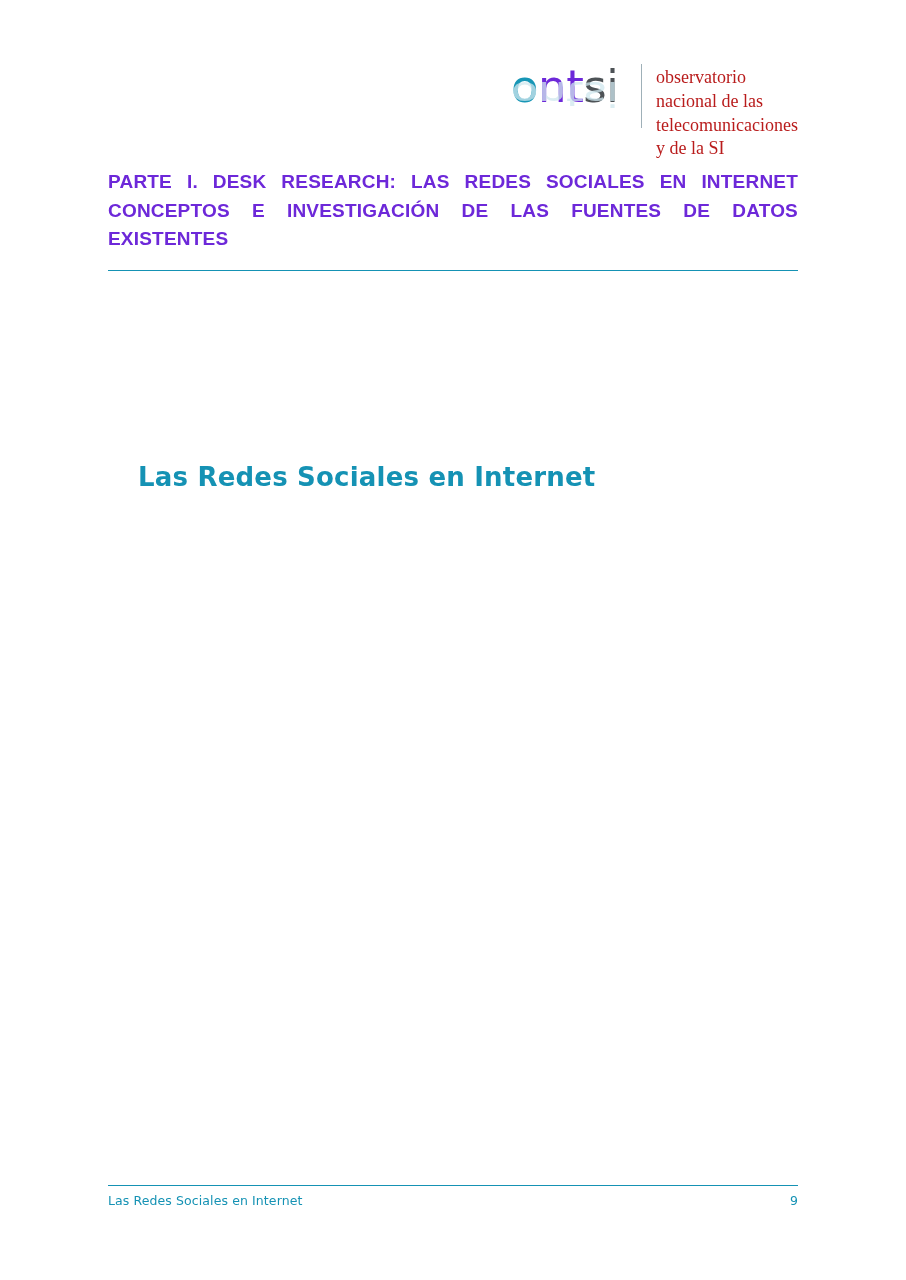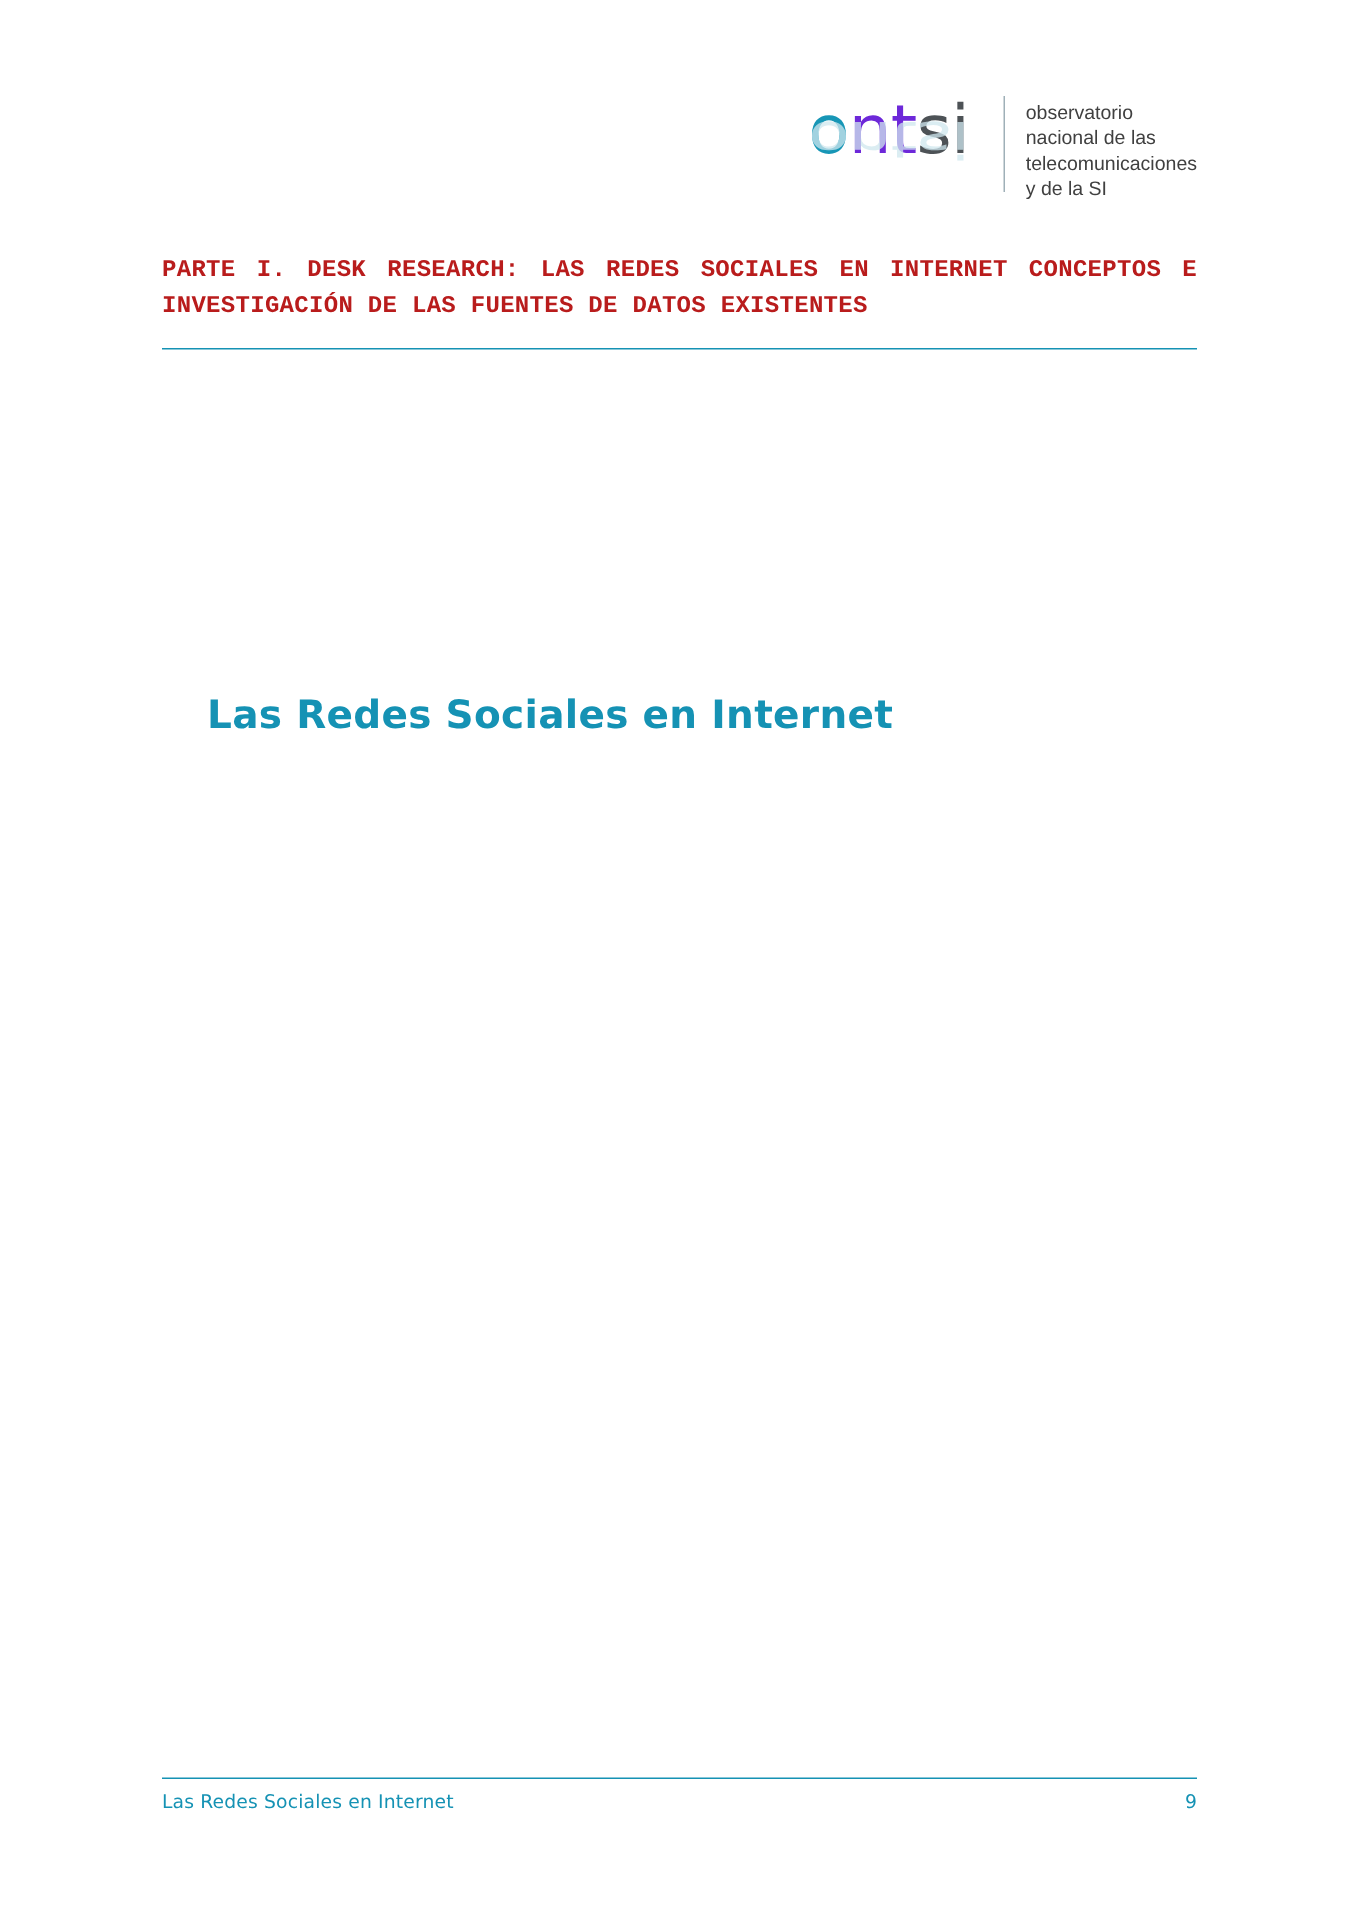--- a/index.html
+++ b/index.html
@@ -60,40 +60,40 @@
     transform-origin: top left;
     opacity: 0.75;
   }
   .logo-divider {
     width: 1px;
     background: #9fb0b8;
     height: 64px;
     margin: 4px 14px 0 10px;
   }
   .logo-text {
-    font-family: Liberation Sans, sans-serif;
-    font-size: 13px;
+    font-family: Liberation Serif, serif;
+    font-size: 18px;
     line-height: 1.32;
-    color: #404040;
+    color: #b91c1c;
     padding-top: 6px;
     white-space: nowrap;
   }
 
   
   .title-area {
     position: absolute;
     top: 168px;
     left: 108px;
     width: 690px;
   }
   .doc-title {
-    font-family: Liberation Mono, monospace;
-    font-size: 16px;
+    font-family: Liberation Sans, sans-serif;
+    font-size: 19px;
     font-weight: bold;
-    color: #b91c1c;
+    color: #6d28d9;
     line-height: 1.50;
     text-align: justify;
     text-align-last: left;
     margin: 0;
     letter-spacing: 0.2px;
   }
   .title-rule {
     margin-top: 16px;
     border-bottom: 1.5px solid #1592b4;
     width: 100%;

